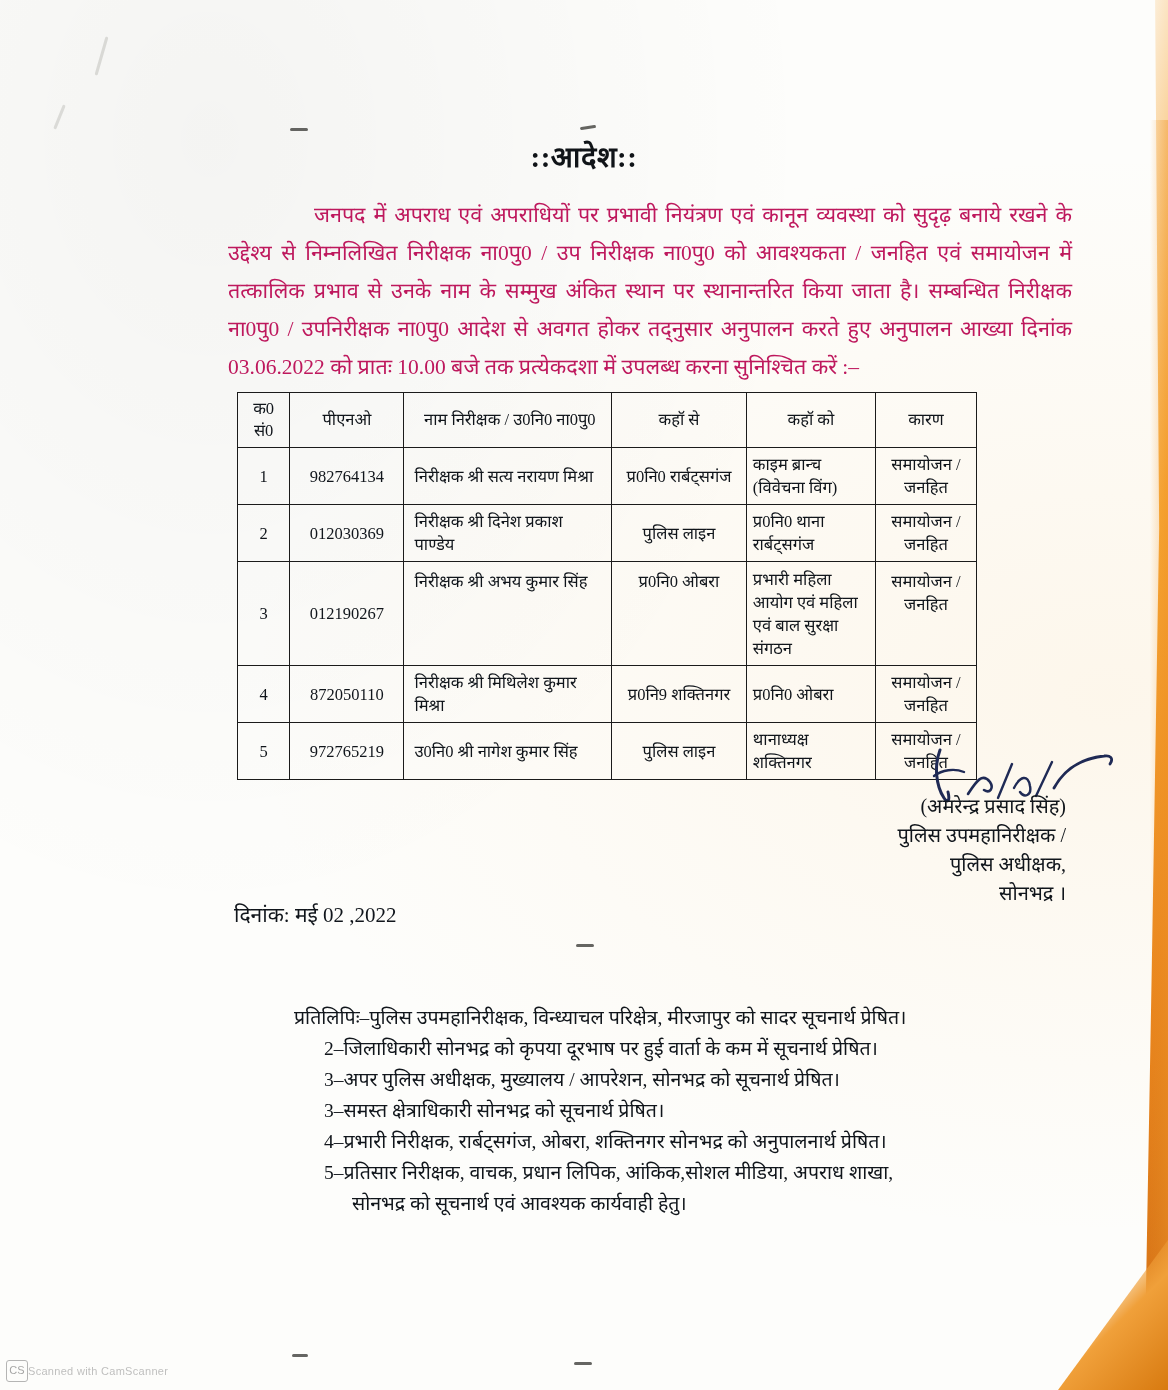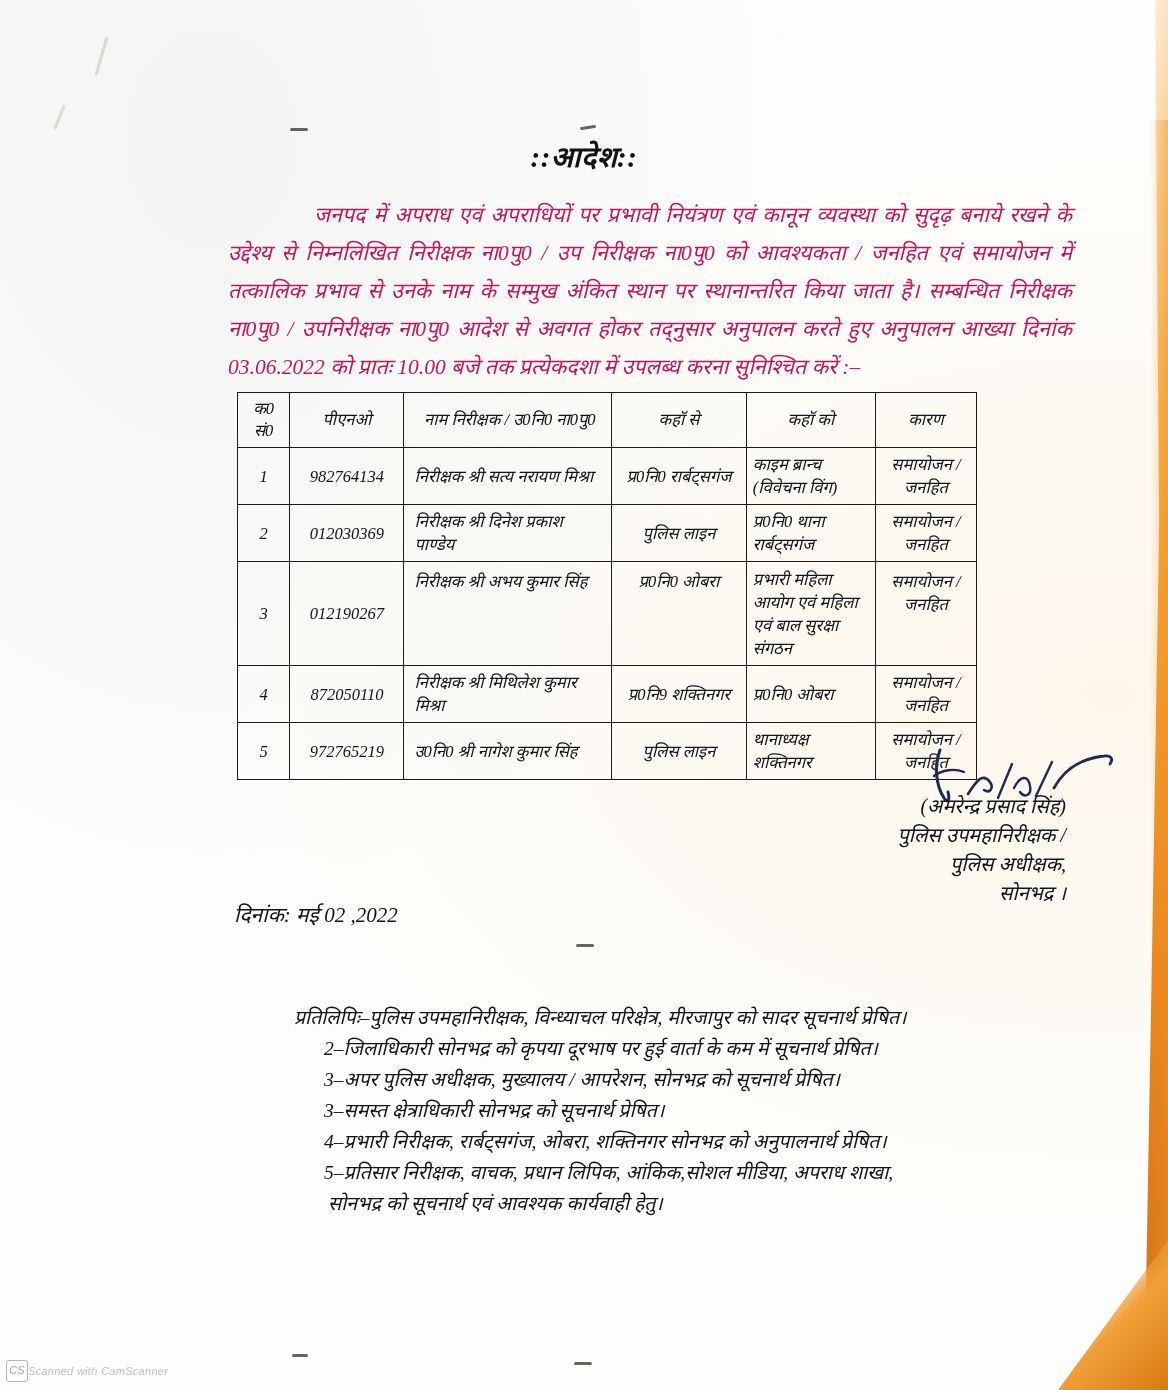--- a/index.html
+++ b/index.html
@@ -83,21 +83,20 @@
     opacity: 0.85;
   }
 
   
   .content {
     position: absolute;
     left: 0;
     top: 0;
     width: 1168px;
     height: 1390px;
-    font-style: italic;
   }
   .doc-title {
     position: absolute;
     left: 0;
     top: 136px;
     width: 1168px;
     text-align: center;
     font-family: "Liberation Serif", serif;
     font-size: 29px;
     font-weight: 700;
@@ -192,21 +191,21 @@
     left: 300px;
     top: 1002px;
     width: 790px;
     font-family: "Liberation Serif", serif;
     font-size: 19.5px;
     line-height: 31px;
     color: #10151b;
   }
   .copy-block .first { margin-left: -6px; }
   .copy-block .line { margin-left: 24px; }
-  .copy-block .cont { margin-left: 28px; }
+  .copy-block .cont { margin-left: 52px; }
 
   
   .cs-watermark {
     position: absolute;
     left: 6px;
     bottom: 8px;
     display: flex;
     align-items: center;
     opacity: 0.55;
   }

